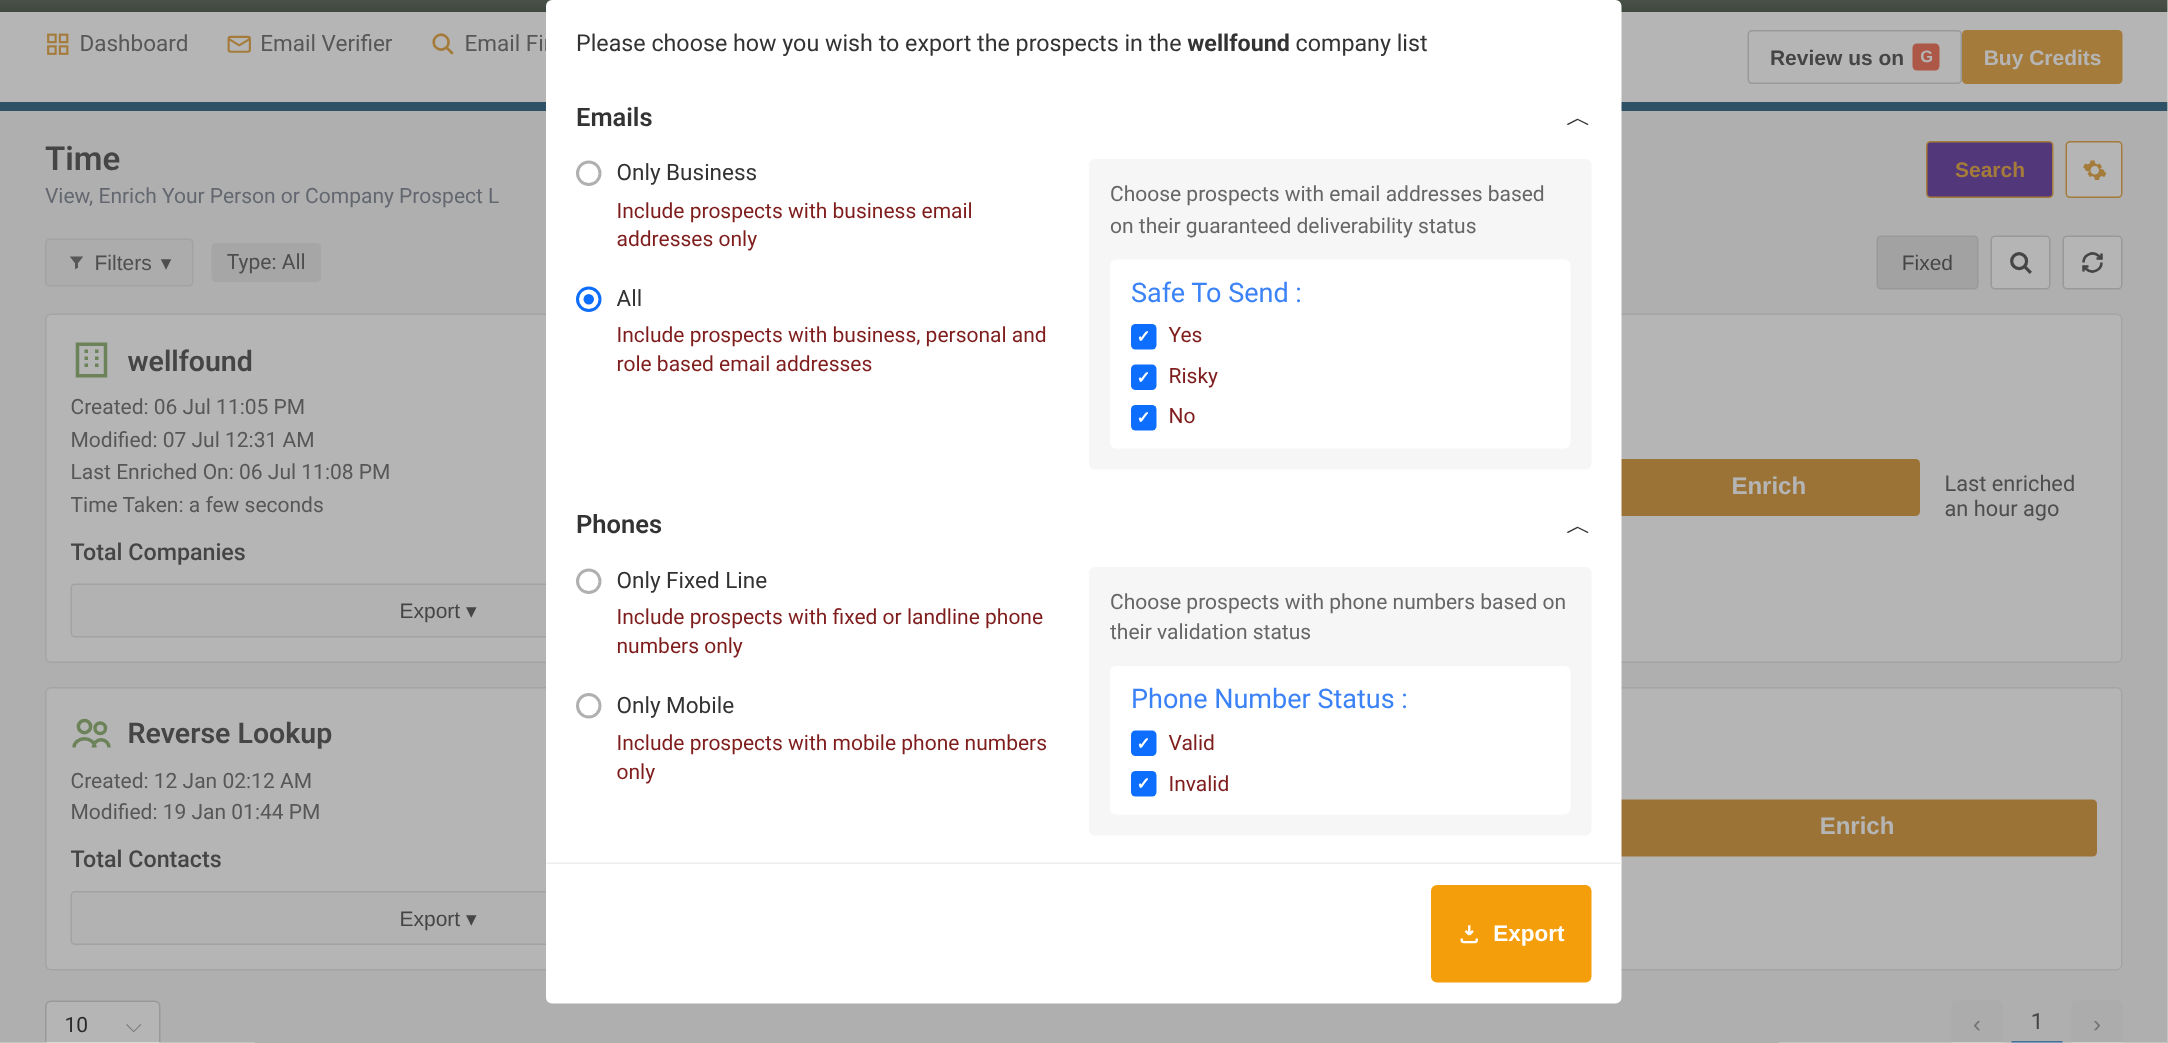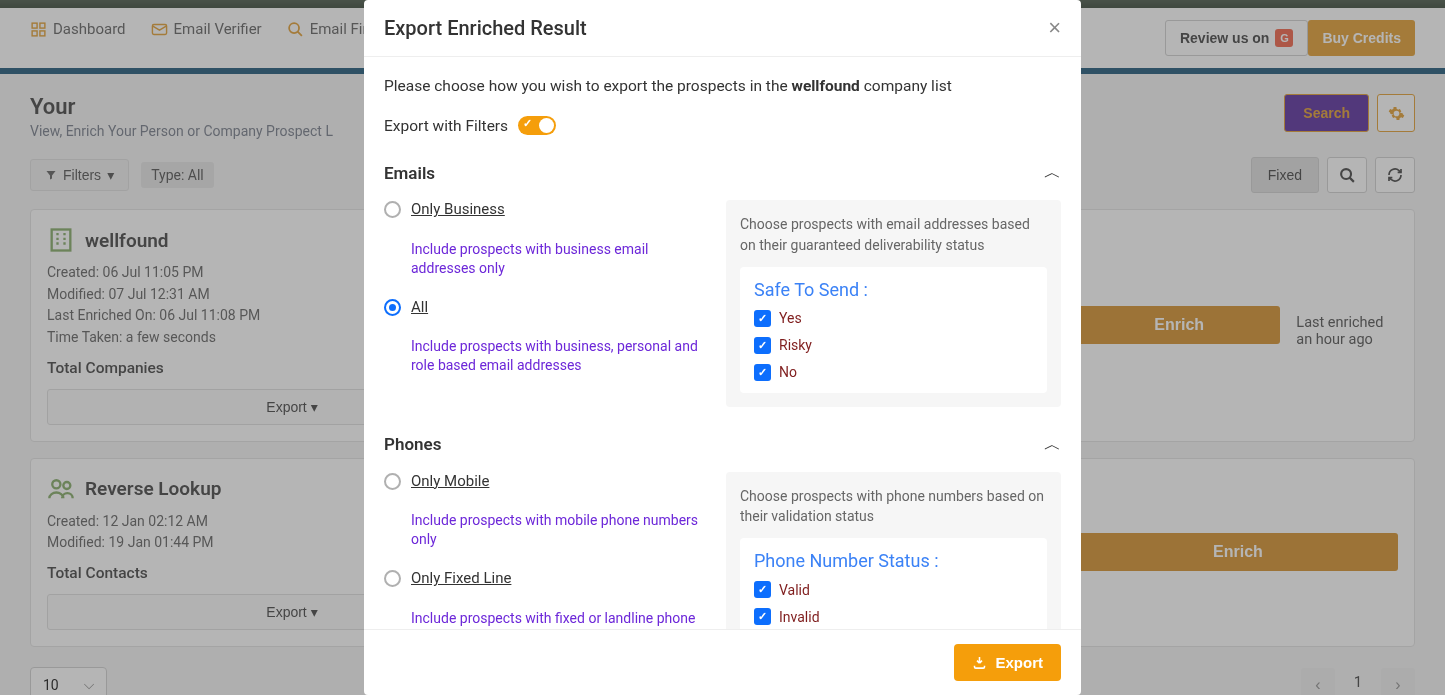--- a/index.html
+++ b/index.html
@@ -82,34 +82,34 @@
 .section-title { font-size:17px; color:#333; font-weight:600;}
 .chevron { margin-left:auto; font-size:17px; color:#333;}
 
 .section-body { display:flex; gap:20px; margin-top:16px;}
 .radio-col { flex:1;}
 .radio-item { display:flex; align-items:flex-start; gap:10px; margin-bottom:20px; cursor:pointer;}
 .radio-item:last-child { margin-bottom:0;}
 .radio-dot { width:17px; height:17px; border:2px solid #b0b0b0; border-radius:50%; flex-shrink:0; margin-top:1px; position:relative;}
 .radio-dot.sel { border-color:#0d6efd;}
 .radio-dot.sel::after { content:""; position:absolute; inset:3px; background:#0d6efd; border-radius:50%;}
-.radio-label { font-size:15px; color:#333; line-height:1.3;text-decoration:underline;}
-.radio-desc { font-size:14px; color:#6d28d9; margin-top:20px; line-height:1.35;}
+.radio-label { font-size:15px; color:#333; line-height:1.3;}
+.radio-desc { font-size:14px; color:#7f1d1d; margin-top:6px; line-height:1.35;}
 
 .status-col { width:335px; background:#f6f6f6; border-radius:4px; padding:14px;}
 .status-intro { font-size:14px; color:#666; line-height:1.45;}
 .status-box { background:#fff; border-radius:4px; padding:12px 14px; margin-top:12px;}
 .status-title { font-size:18px; color:#3b82f6; margin-bottom:10px;}
 .check-row { display:flex; align-items:center; gap:8px; margin-top:10px; cursor:pointer;}
 .check-row:first-of-type { margin-top:6px;}
 .chk { width:17px; height:17px; background:#0d6efd; border-radius:3px; display:flex; align-items:center; justify-content:center; color:#fff; font-size:11px; font-weight:bold;}
 .check-label { font-size:14px; color:#7f1d1d;}
 
 .modal-footer { padding:14px 20px; border-top:1px solid #eee; display:flex; justify-content:flex-end;}
-.btn-do-export { background:#f59e0b; color:#fff; border:none; border-radius:4px; padding:10px 18px; font-size:15px; font-weight:600; display:flex; align-items:center; gap:8px; cursor:pointer;}
+.btn-do-export { background:#f59e0b; color:#fff; border:none; border-radius:4px; padding:24px 18px; font-size:15px; font-weight:600; display:flex; align-items:center; gap:8px; cursor:pointer;}
 svg { flex-shrink:0; }
 </style>
 </head>
 <body>
 
 <div class="top-strip"></div>
 <div class="nav-bar">
   <div class="nav-item">
     <svg viewBox="0 0 24 24" fill="none" stroke="#e0961f" stroke-width="2">
         <rect x="3" y="3" width="7" height="7"></rect>
@@ -138,21 +138,21 @@
       <span>Review us on</span>
       <span class="g2-badge">G</span>
     </button>
     <button class="btn-buy">Buy Credits</button>
   </div>
 </div>
 
 <div class="content-area">
   <div class="lists-header">
     <div>
-      <div class="lists-title">Your</div>
+      <div class="lists-title">Time</div>
       <div class="lists-sub">View, Enrich Your Person or Company Prospect L</div>
     </div>
     <div class="lists-right">
       <button class="btn-search">Search</button>
       <button class="btn-gear">
         <svg width="17" height="17" viewBox="0 0 24 24" fill="#e0961f">
             <path d="M12 8a4 4 0 100 8 4 4 0 000-8zm9 4a7 7 0 01-.1 1.2l2.1 1.6-2 3.5-2.5-1a7 7 0 01-2 1.2l-.4 2.7h-4l-.4-2.7a7 7 0 01-2-1.2l-2.5 1-2-3.5 2.1-1.6A7 7 0 013 12a7 7 0 01.1-1.2L1 9.2l2-3.5 2.5 1a7 7 0 012-1.2L7.9 2.8h4l.4 2.7a7 7 0 012 1.2l2.5-1 2 3.5-2.1 1.6A7 7 0 0121 12z"></path>
           </svg>
       </button>
     </div>
@@ -238,35 +238,23 @@
       <div class="pagi-num">1</div>
       <button class="pagi-btn">
         <span>›</span>
       </button>
     </div>
   </div>
 </div>
 
 <div class="overlay">
   <div class="modal">
-    <div class="modal-header">
-      <div class="modal-title">Export Enriched Result</div>
-      <button class="modal-close">
-        <span>×</span>
-      </button>
-    </div>
     <div class="modal-body">
       <div class="intro-text">
         <span>Please choose how you wish to export the prospects in the </span><strong>wellfound</strong><span> company list</span>
-      </div>
-      <div class="filter-toggle-row">
-        <span class="filter-toggle-label">Export with Filters</span>
-        <div class="toggle">
-            <div class="toggle-knob"></div>
-          </div>
       </div>
 
       <div class="section-title-row">
         <div class="section-title">Emails</div>
         <div class="chevron">︿</div>
       </div>
       <div class="section-body">
         <div class="radio-col" id="emails-radios">
             <div class="radio-item">
               <div class="radio-dot"></div>
@@ -307,29 +295,29 @@
 
       <div class="section-title-row">
         <div class="section-title">Phones</div>
         <div class="chevron">︿</div>
       </div>
       <div class="section-body">
         <div class="radio-col" id="phones-radios">
             <div class="radio-item">
               <div class="radio-dot"></div>
               <div>
-                <div class="radio-label">Only Mobile</div>
-                <div class="radio-desc">Include prospects with mobile phone numbers only</div>
+                <div class="radio-label">Only Fixed Line</div>
+                <div class="radio-desc">Include prospects with fixed or landline phone numbers only</div>
               </div>
             </div>
             <div class="radio-item">
               <div class="radio-dot"></div>
               <div>
-                <div class="radio-label">Only Fixed Line</div>
-                <div class="radio-desc">Include prospects with fixed or landline phone numbers only</div>
+                <div class="radio-label">Only Mobile</div>
+                <div class="radio-desc">Include prospects with mobile phone numbers only</div>
               </div>
             </div>
           </div>
         <div class="status-col">
           <div class="status-intro">Choose prospects with phone numbers based on their validation status</div>
           <div class="status-box">
             <div class="status-title">Phone Number Status :</div>
             <div id="phones-checks">
                 <div class="check-row">
                   <div class="chk">✓</div>

